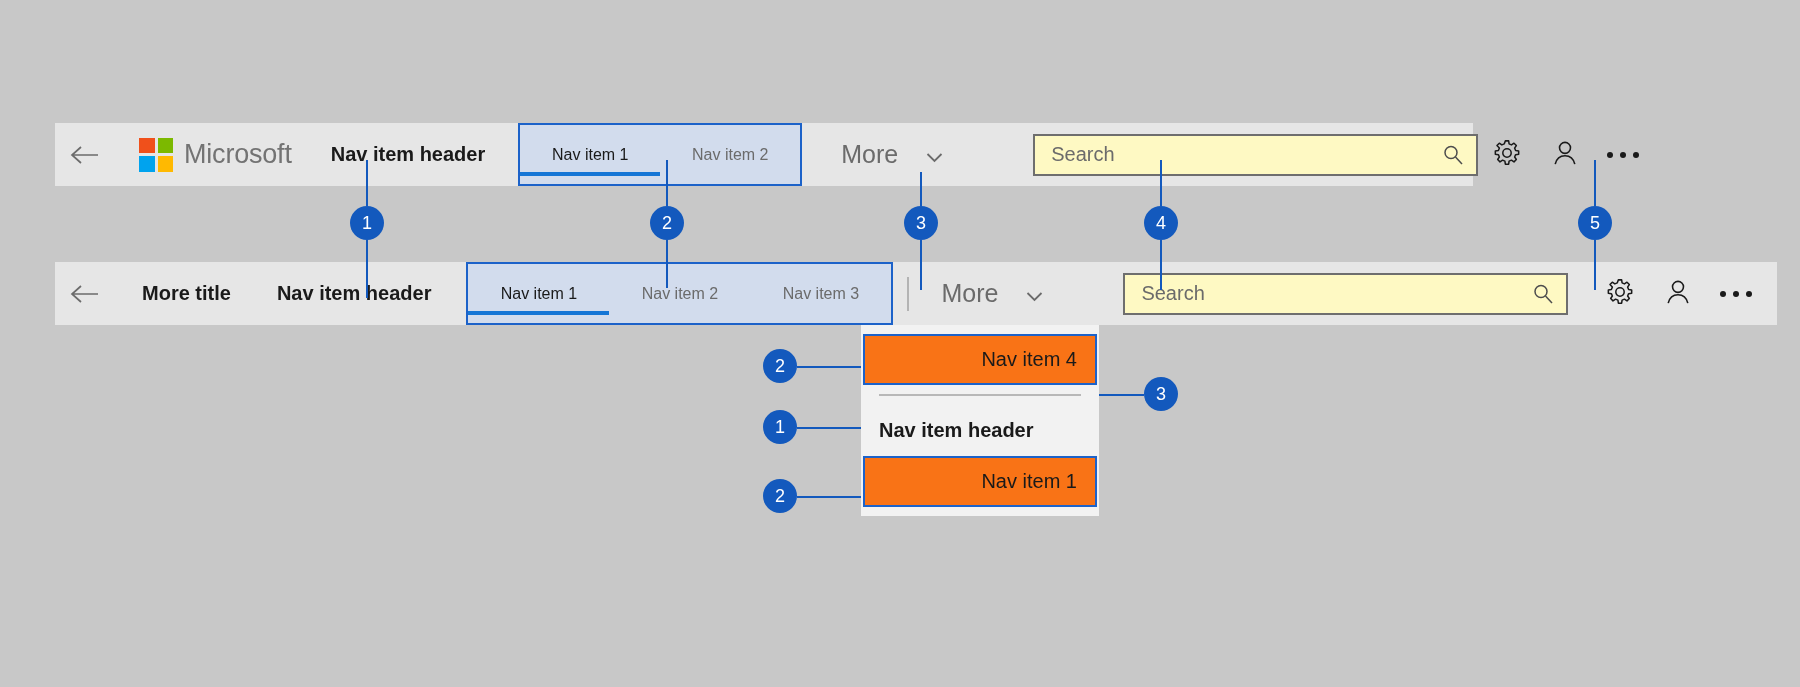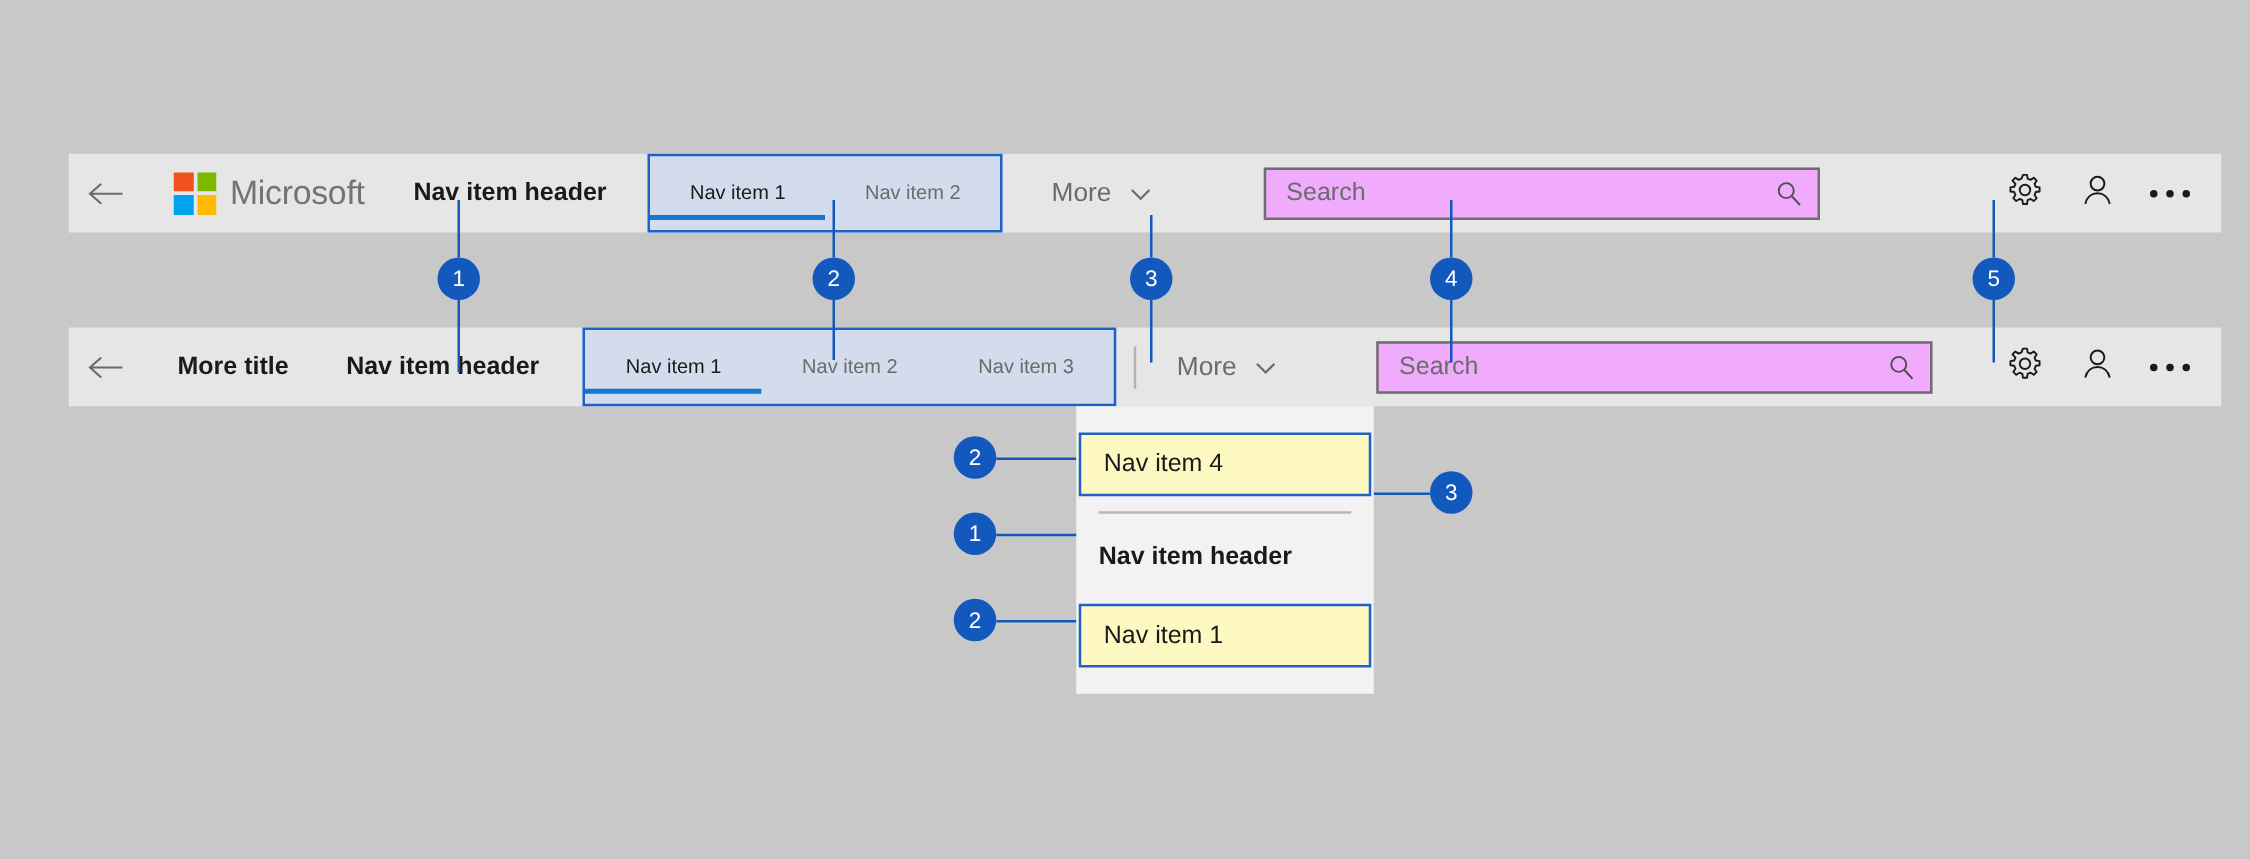--- a/index.html
+++ b/index.html
@@ -16,21 +16,21 @@
   }
 
   
   .navbar {
     position: absolute;
     background: #e6e6e6;
     display: flex;
     align-items: stretch;
     box-sizing: border-box;
   }
-  #navbar-1 { left: 55px; top: 123px; width: 1722px; height: 63px; }
+  #navbar-1 { left: 55px; top: 123px; width: 1418px; height: 63px; }
   #navbar-2 { left: 55px; top: 262px; width: 1722px; height: 63px; }
 
   .nav-left {
     display: flex;
     align-items: center;
     flex: 0 0 auto;
   }
   .nav-right {
     display: flex;
     align-items: center;
@@ -118,31 +118,31 @@
     width: 2px;
     background: #b3b3b3;
     align-self: center;
     height: 34px;
     margin: 0 10px;
   }
 
   .more-btn {
     display: flex;
     align-items: center;
-    gap: 15px;
-    font-size: 21px;
+    gap: 28px;
+    font-size: 25px;
     color: #6b6b6b;
     cursor: pointer;
     white-space: nowrap;
   }
 
   
   .search-box {
     border: 2px solid #6e6e6e;
-    background: #f0abfc;
+    background: #fef9c3;
     height: 42px;
     display: flex;
     align-items: center;
     box-sizing: border-box;
     padding: 0 12px 0 16px;
     cursor: text;
   }
   .search-box .ph {
     font-size: 20px;
     color: #6b6b6b;
@@ -176,23 +176,24 @@
     left: 861px;
     top: 325px;
     width: 238px;
     background: #f2f2f2;
     box-sizing: border-box;
     padding: 9px 0;
     z-index: 4;
   }
   .fly-box {
     border: 2px solid #1c62c9;
-    background: #fef9c3;
-    box-sizing: border-box;
-    margin: 12px 2px;
+    background: #f97316;
+    box-sizing: border-box;
+    margin: 0 2px;
+    text-align: right;
   }
   .fly-item {
     font-size: 20px;
     color: #1a1a1a;
     padding: 12px 18px;
     white-space: nowrap;
     cursor: pointer;
   }
   .fly-sep {
     height: 2px;

